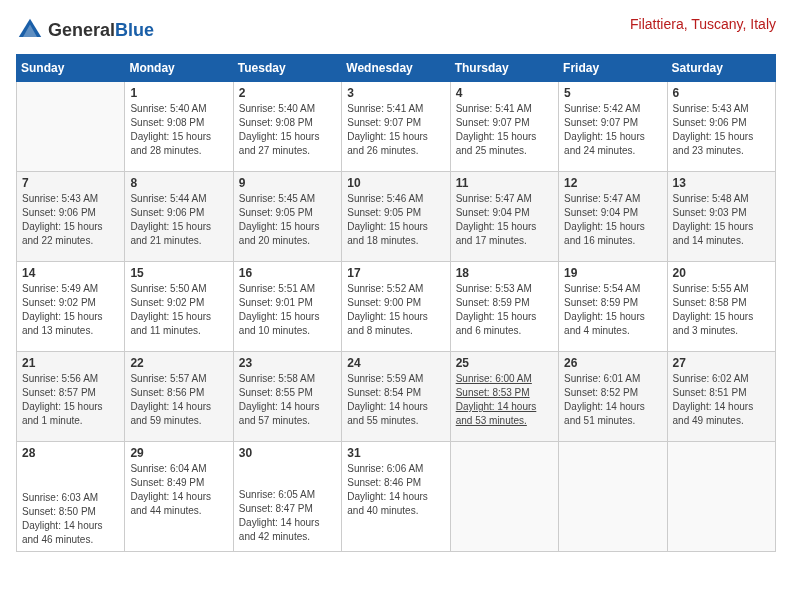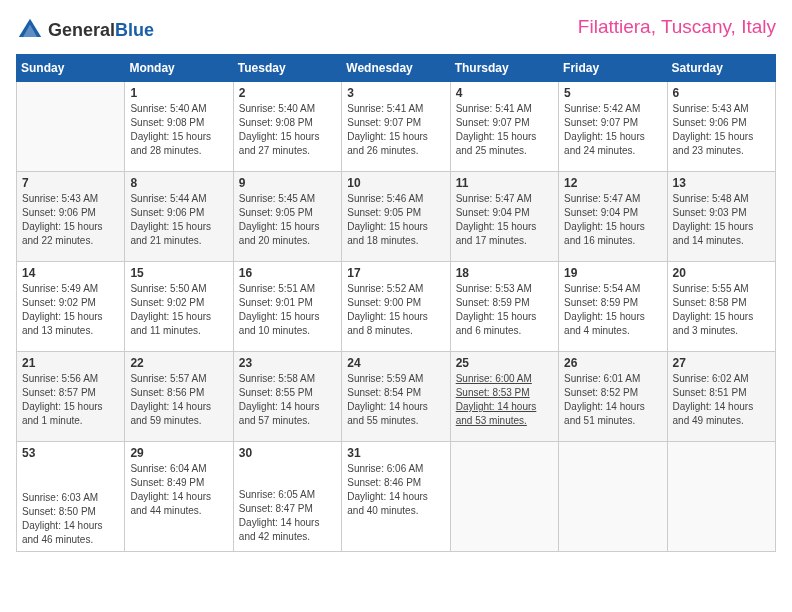--- a/index.html
+++ b/index.html
@@ -38,22 +38,22 @@
     .title-block {
       text-align: right;
     }
     .month-year {
       font-size: 36px;
       font-weight: bold;
       color: #333;
       line-height: 1.1;
     }
     .location {
-      font-size: 19px;
-      color: #ec4899;
+      font-size: 14px;
+      color: #b91c1c;
     }
     table {
       width: 100%;
       border-collapse: collapse;
       font-size: 11px;
     }
     thead tr th {
       background-color: #1a5fa8;
       color: #fff;
       padding: 6px 4px;
@@ -316,21 +316,21 @@
         <td>
           <span class="day-num">27</span>
           <div class="day-info" style="white-space: pre-line;">Sunrise: 6:02 AM
 Sunset: 8:51 PM
 Daylight: 14 hours
 and 49 minutes.</div>
         </td>
       </tr>
       <tr>
         <td>
-          <span class="day-num">53</span>
+          <span class="day-num">28</span>
           <div class="day-info" style="white-space: pre-line; margin-top: 31px;">Sunrise: 6:03 AM
 Sunset: 8:50 PM
 Daylight: 14 hours
 and 46 minutes.</div>
         </td>
         <td>
           <span class="day-num">29</span>
           <div class="day-info" style="white-space: pre-line;">Sunrise: 6:04 AM
 Sunset: 8:49 PM
 Daylight: 14 hours

